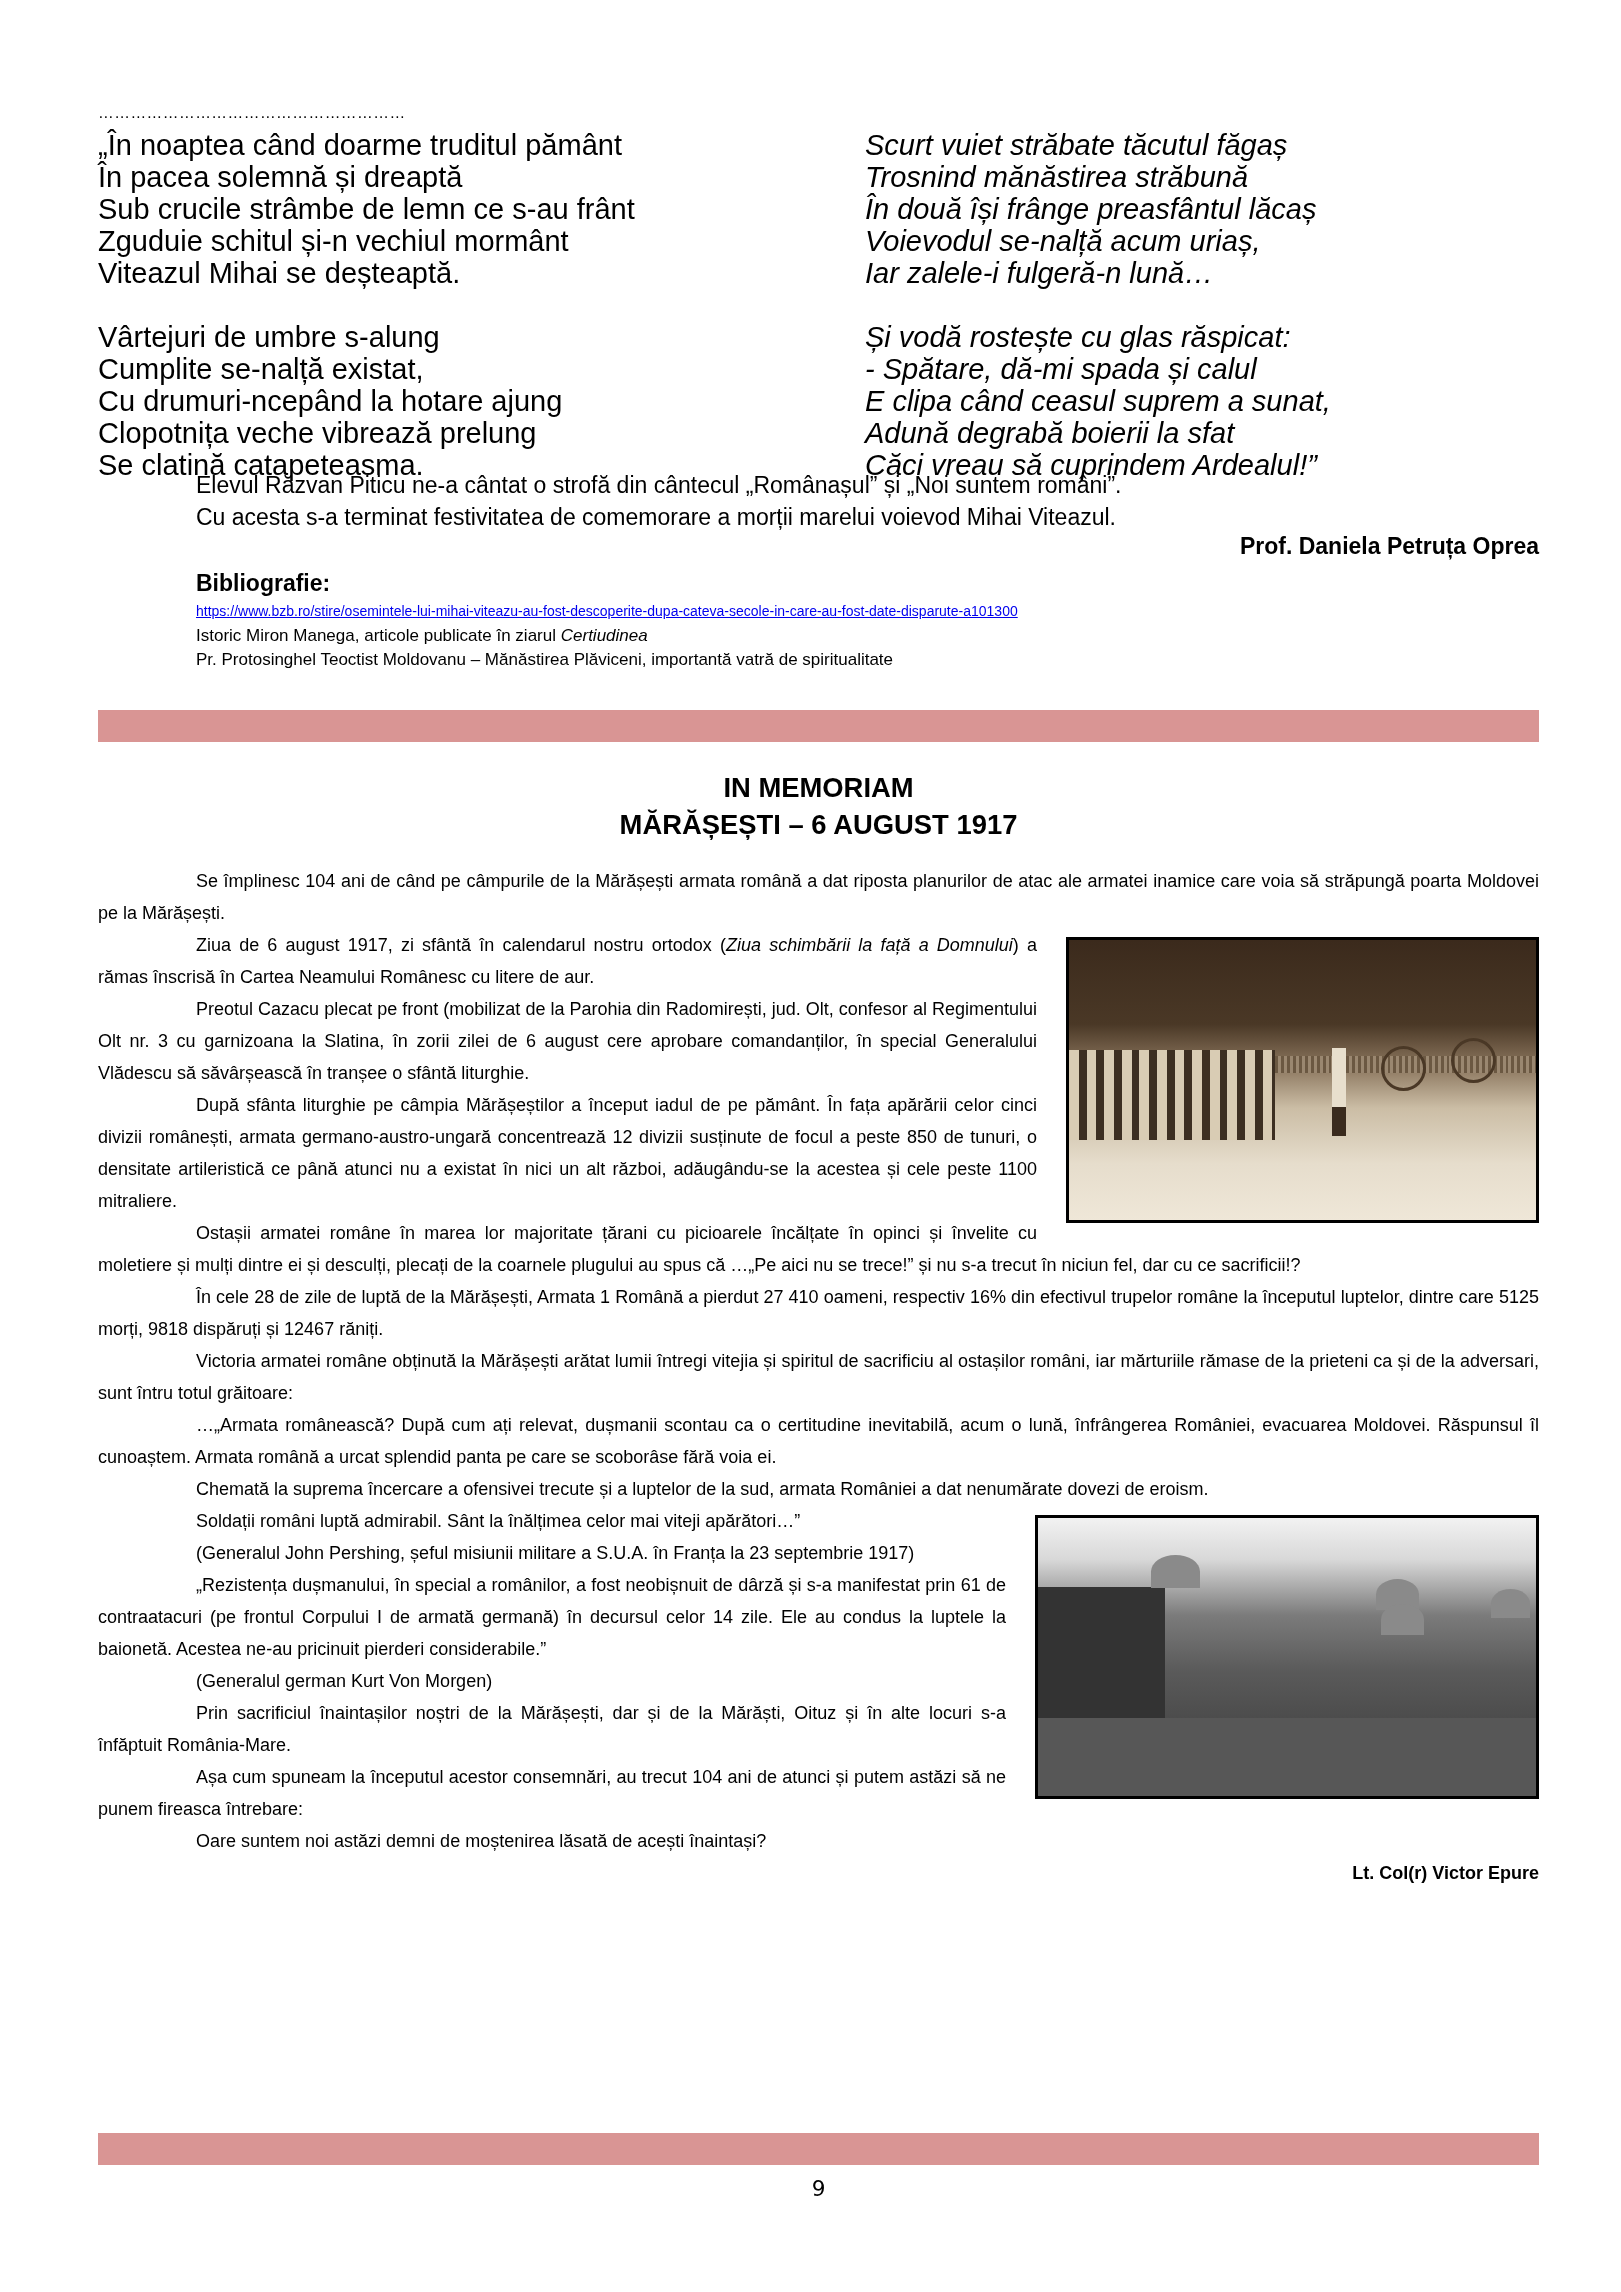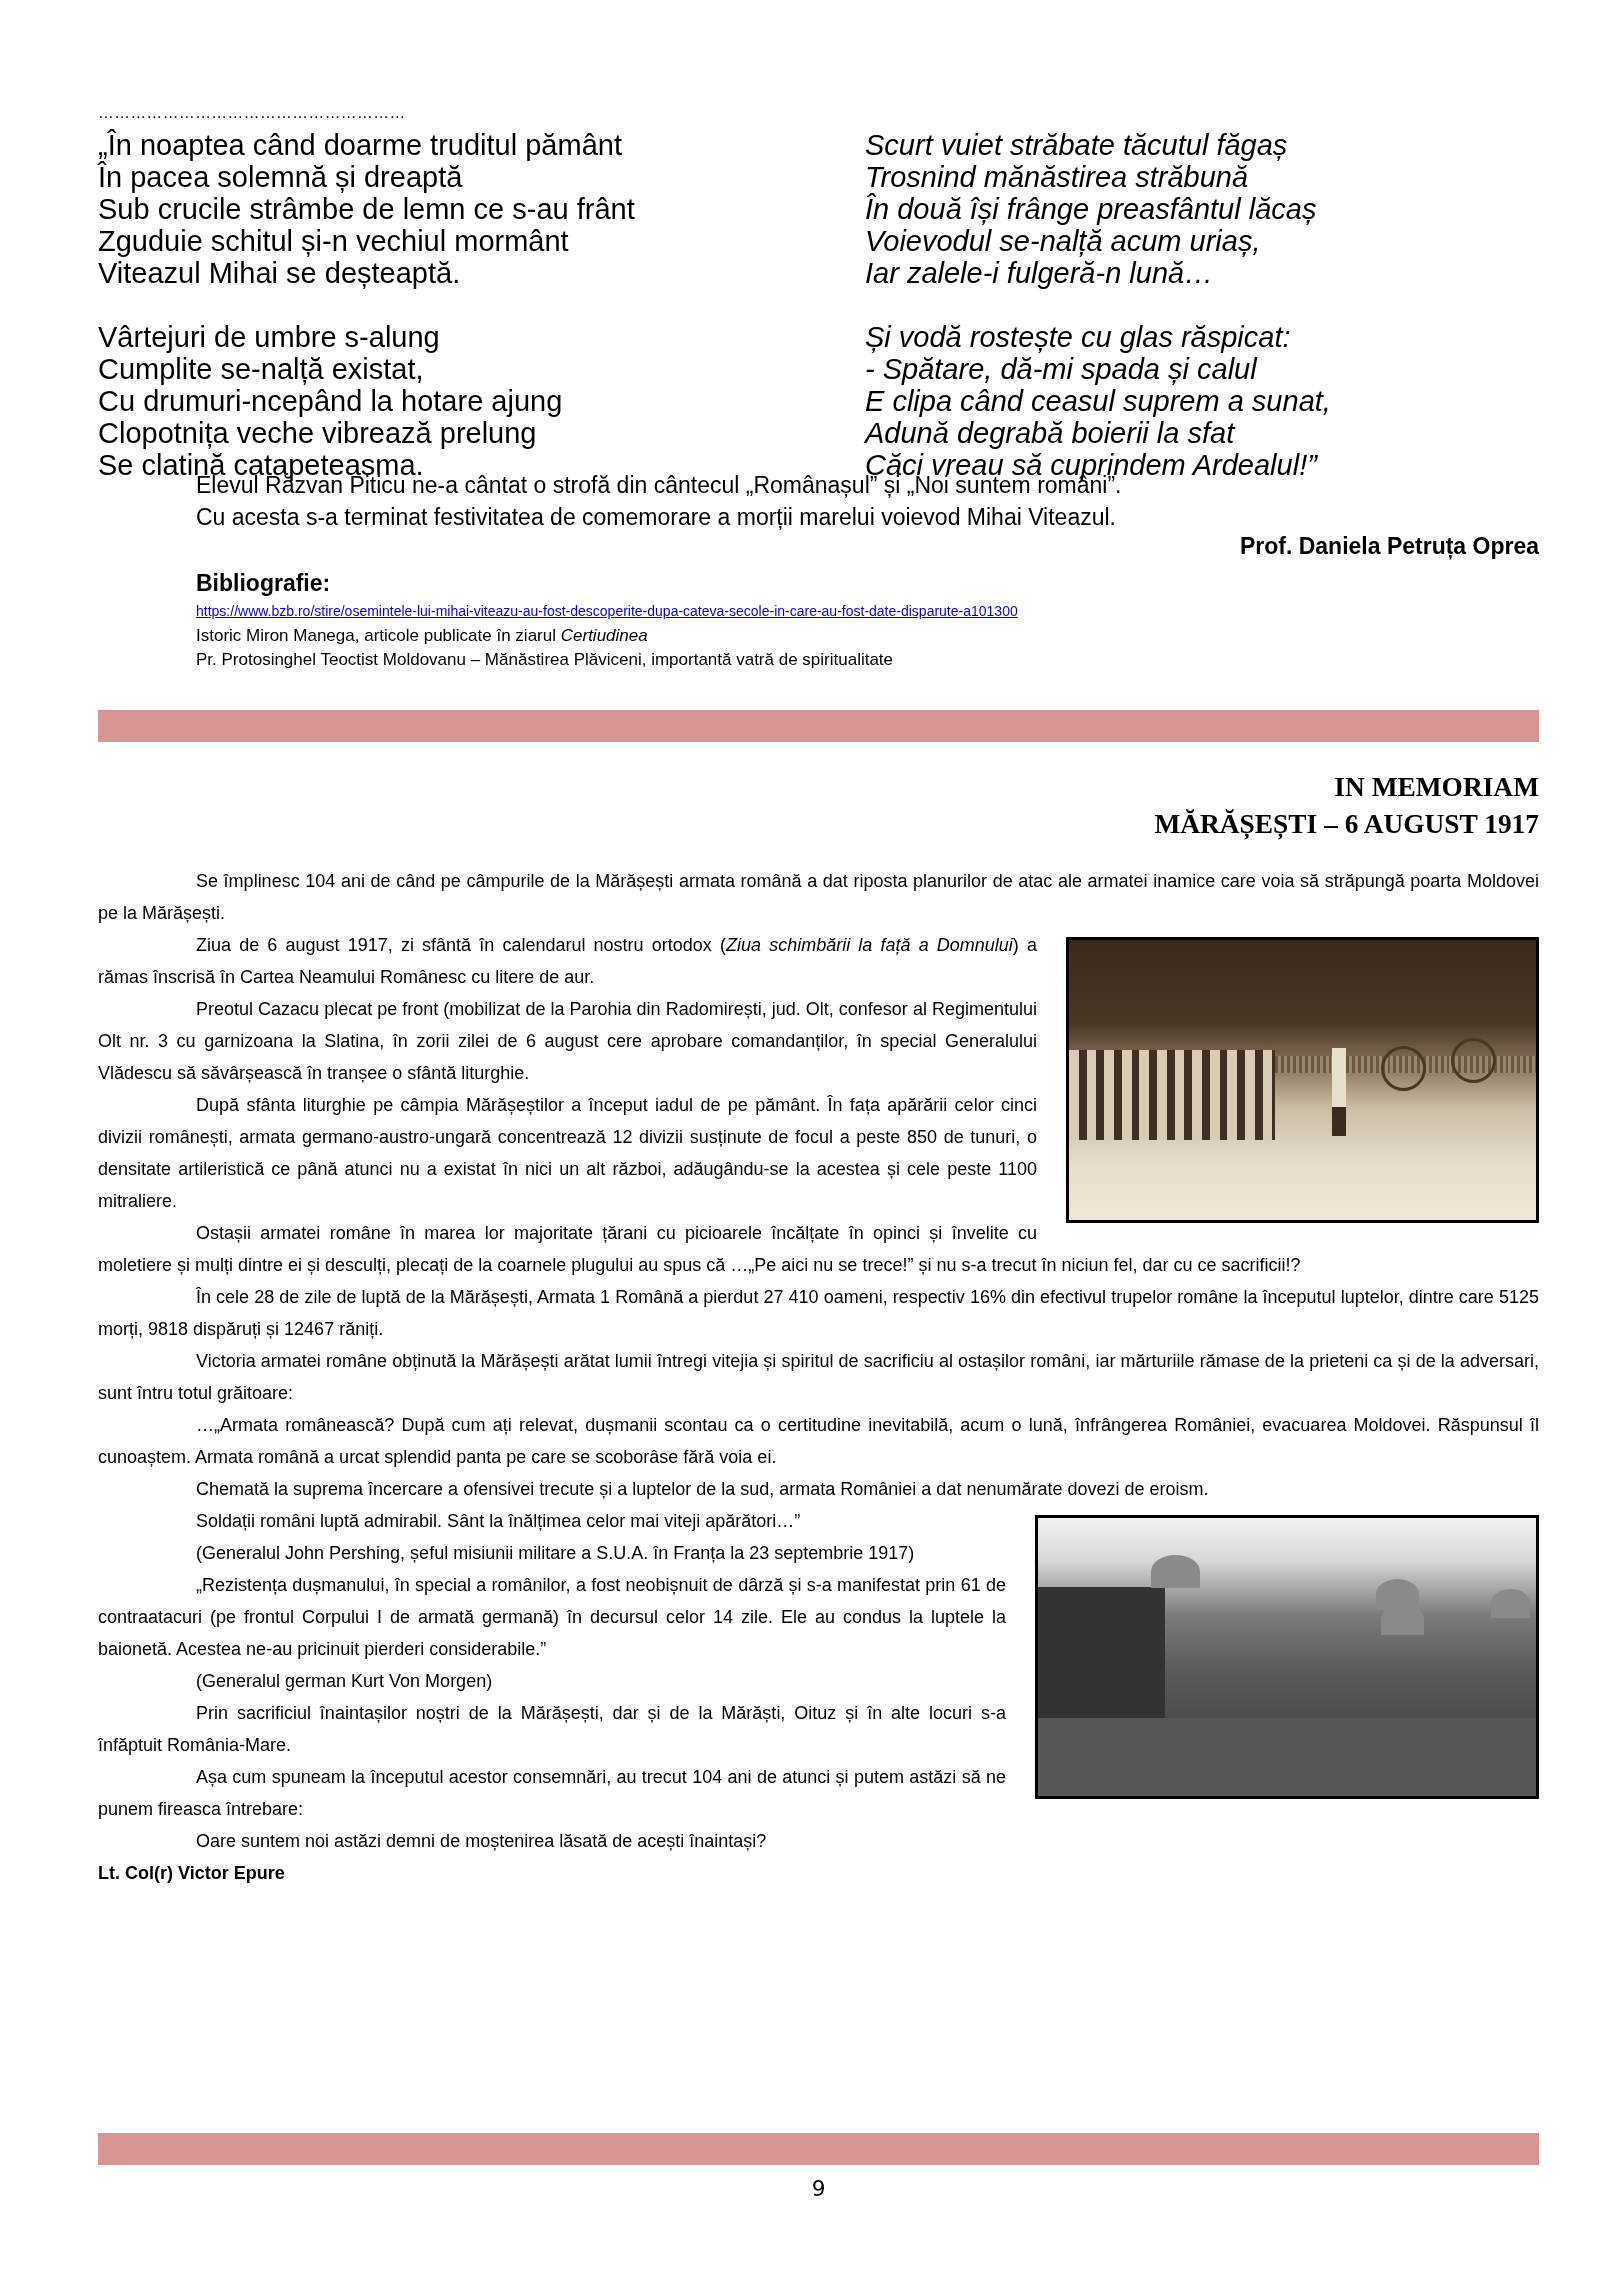--- a/index.html
+++ b/index.html
@@ -16,35 +16,35 @@
     .dots { position: absolute; left: 0; top: 104px; font-size: 15.7px; letter-spacing: 0.5px; color: #000; }
     .closing { position: absolute; left: 98px; top: 469px; font-size: 23px; line-height: 32px; }
     .sig1 { position: absolute; right: 0; top: 533px; font-size: 23px; font-weight: bold; }
     .biblio { position: absolute; left: 98px; top: 568px; }
     .biblio-title { font-size: 23px; font-weight: bold; line-height: 31px; }
     .biblio a { color: #0000ee; text-decoration: underline; font-size: 14px; line-height: 24.5px; display:block; }
     .biblio .ref { font-size: 17px; line-height: 24.5px; }
     .band { position: absolute; left: 0; width: 1441px; height: 32px; background: #d99594; }
     .band1 { top: 710px; }
     .band2 { top: 2133px; }
-    .title { position: absolute; left: 0; width: 1441px; top: 769px; text-align: right; font-weight: bold; font-size: 27.4px; line-height: 37px; font-family: Liberation Serif, serif; }
+    .title { position: absolute; left: 0; width: 1441px; top: 769px; text-align: center; font-weight: bold; font-size: 27.4px; line-height: 37px; }
     .article { position: absolute; left: 0; top: 865px; width: 1441px; font-size: 18px; line-height: 32px; text-align: justify; }
     .article p { margin: 0; text-indent: 98px; }
     .photo1 { float: right; width: 473px; height: 286px; margin: 7.8px 0 5.9px 29px; border: 3.9px solid #000; box-sizing: border-box;
       background: linear-gradient(180deg, #3b2a1c 0%, #4a3826 30%, #8a755d 45%, #cbbda5 60%, #e6ddcc 80%, #efe7d8 100%); position: relative; overflow: hidden; }
     .photo2 { float: right; width: 504px; height: 284px; margin: 9.8px 0 5.9px 29px; border: 3.9px solid #000; box-sizing: border-box;
       background: linear-gradient(180deg, #f2f2f2 0%, #d8d8d8 15%, #7b7b7b 35%, #5a5a5a 55%, #4a4a4a 75%, #6f6f6f 100%); position: relative; overflow: hidden; }
     .photo1 .troops { position:absolute; left:0; top:116px; width:100%; height:17.6px; background: repeating-linear-gradient(90deg,#6b5842 0 2.9px,#9a8770 2.9px 5.9px); }
     .photo1 .officers { position:absolute; left:0; top:110px; width:206px; height:90px; background: repeating-linear-gradient(90deg,#d9ccb4 0 9.8px,#3d2f22 9.8px 17.6px); }
     .photo1 .wheel { position:absolute; width:39px; height:39px; border:3.9px solid #4a3826; border-radius:50%; }
     .photo1 .figure { position:absolute; left:263px; top:108px; width:13.7px; height:88px; background:#e8dfcd; border-bottom: 29px solid #3a2b1e; box-sizing:border-box; }
     .photo2 .helmet { position:absolute; border-radius: 50% 50% 0 0; background:#8a8a8a; }
     .photo2 .trench { position:absolute; left:0; bottom:0; width:100%; height:78px; background:#575757; }
     .photo2 .wall { position:absolute; left:0; top:69px; width:127px; height:206px; background:#333; }
-    .sig2 { font-weight: bold; }
+    .sig2 { text-align: right; font-weight: bold; }
     .pagenum { position: absolute; left: 0; width: 1441px; top: 2176px; text-align: center; font-family: "DejaVu Sans", sans-serif; font-size: 21.6px; }
     i { font-style: italic; }
   </style>
 </head>
 <body>
 
 <div class="page">
 
   <div class="dots">…………………………………………………</div>
 

